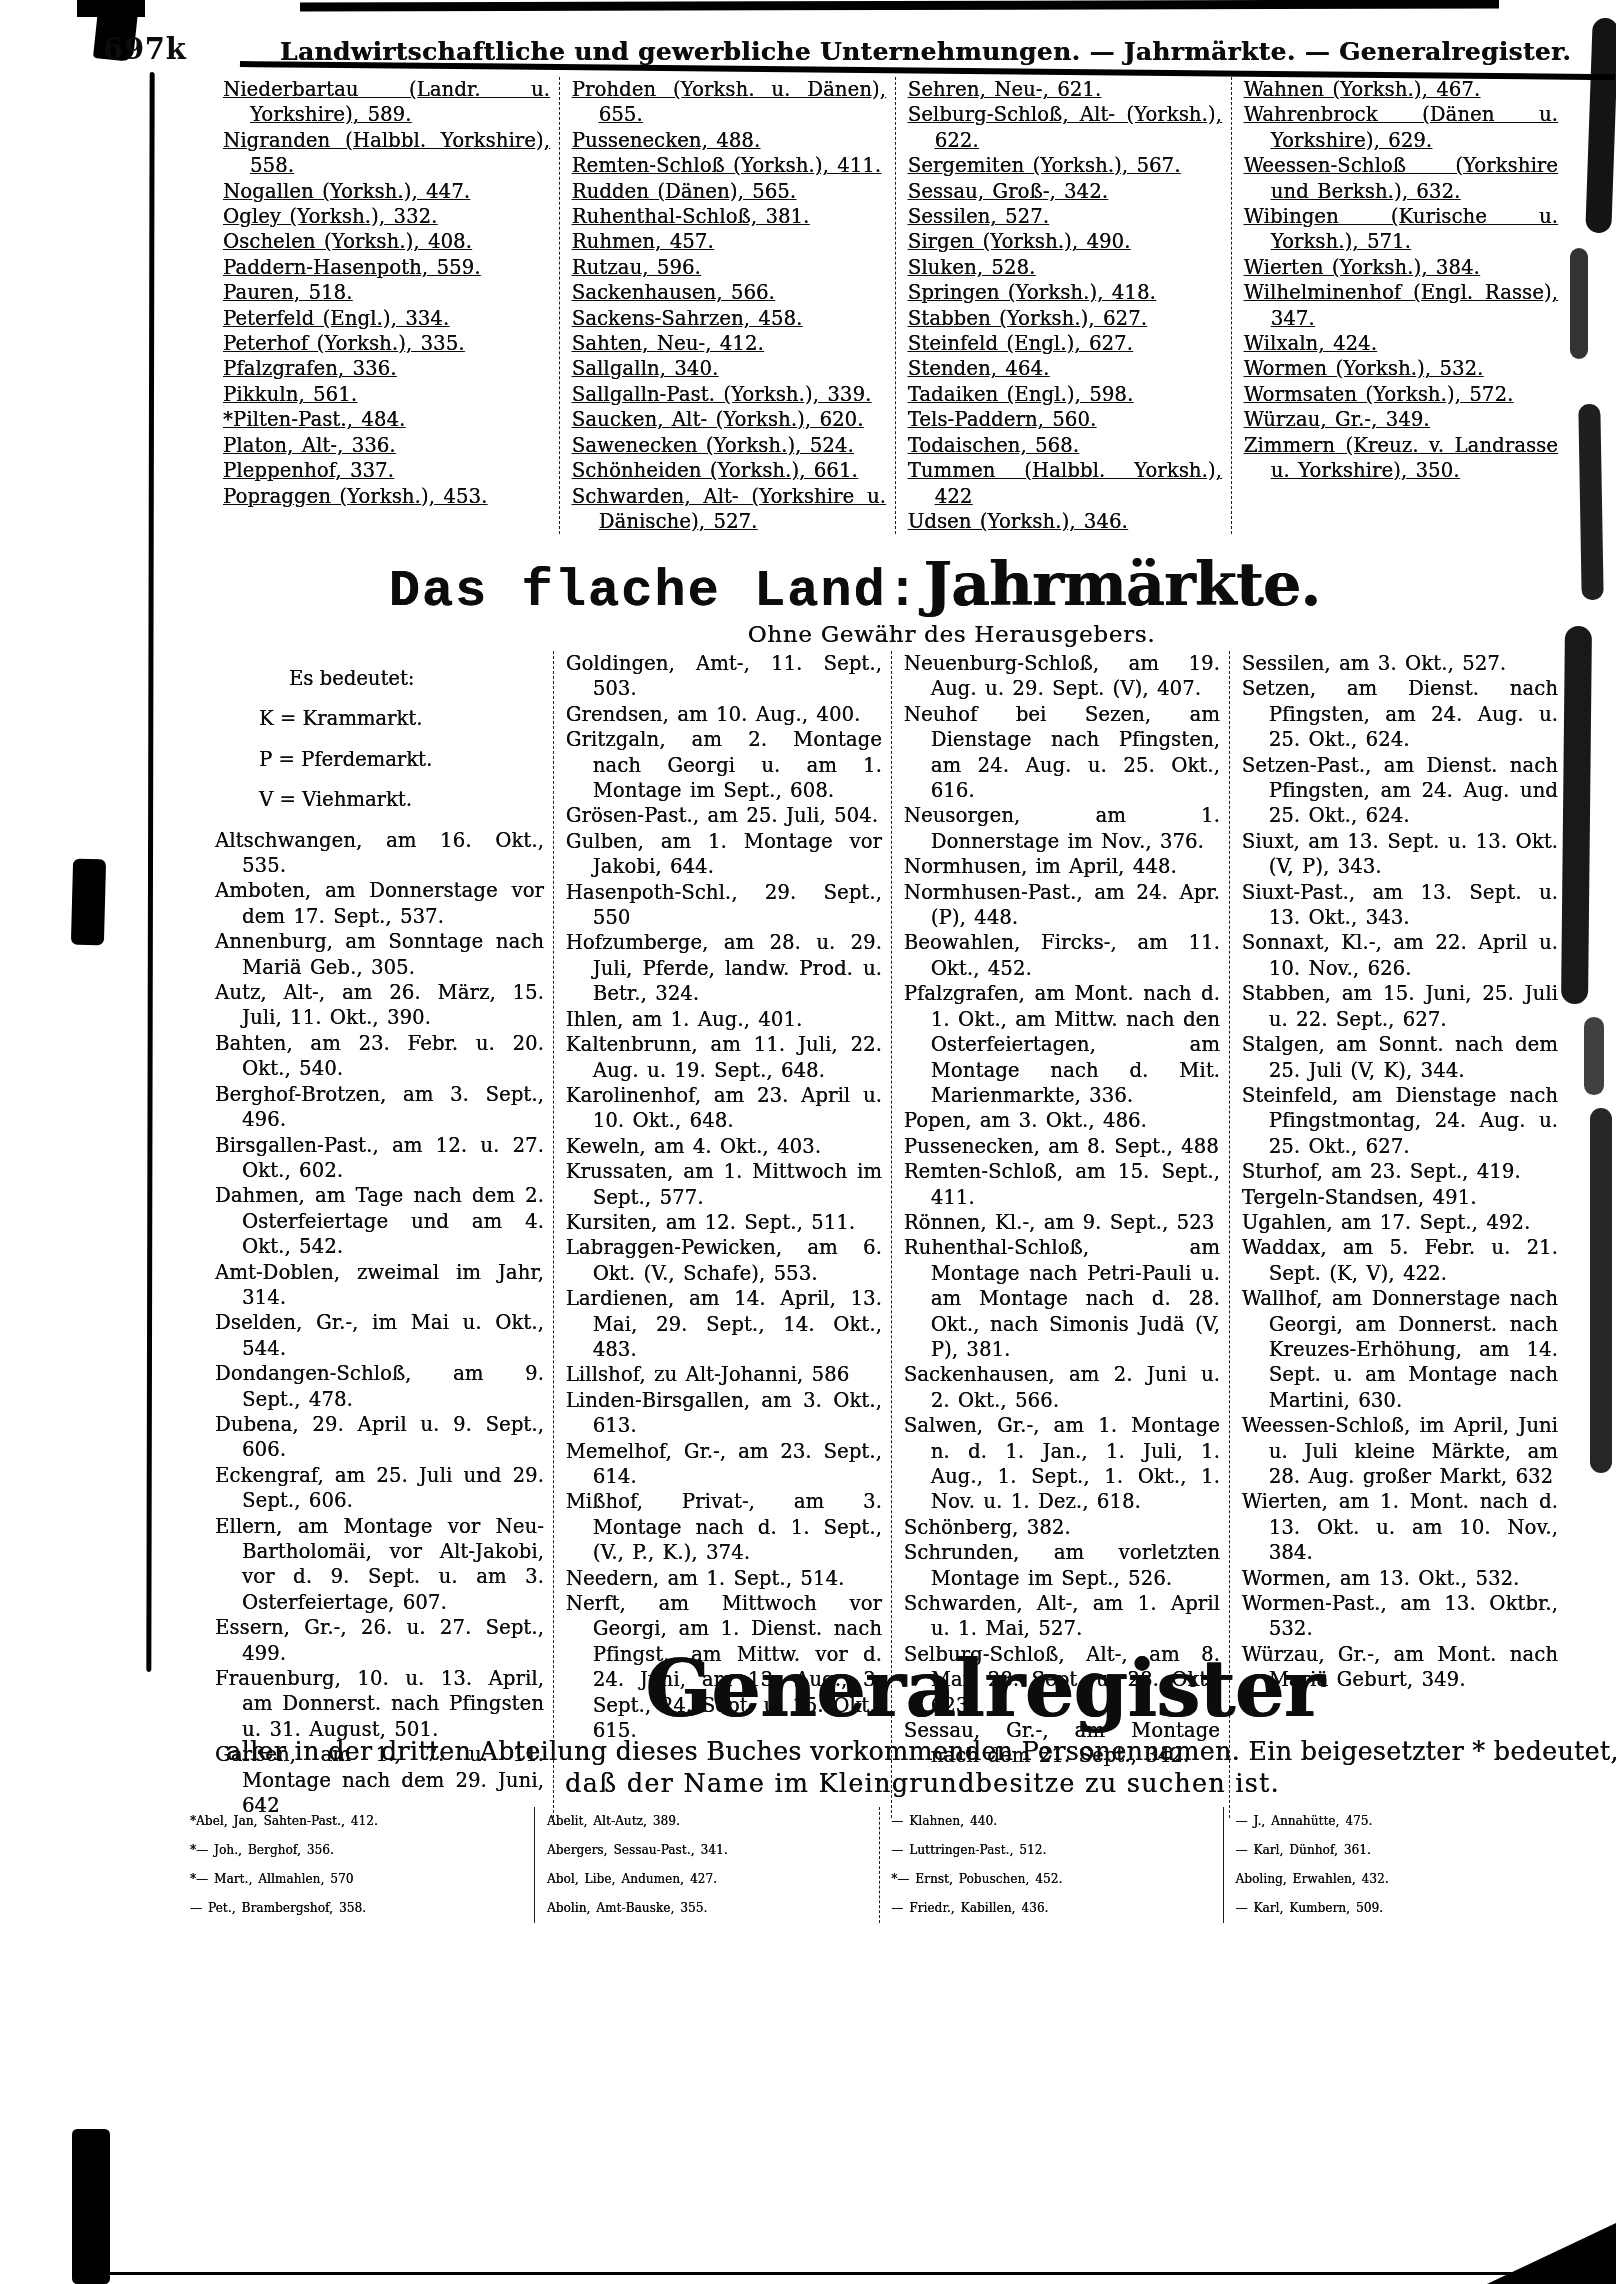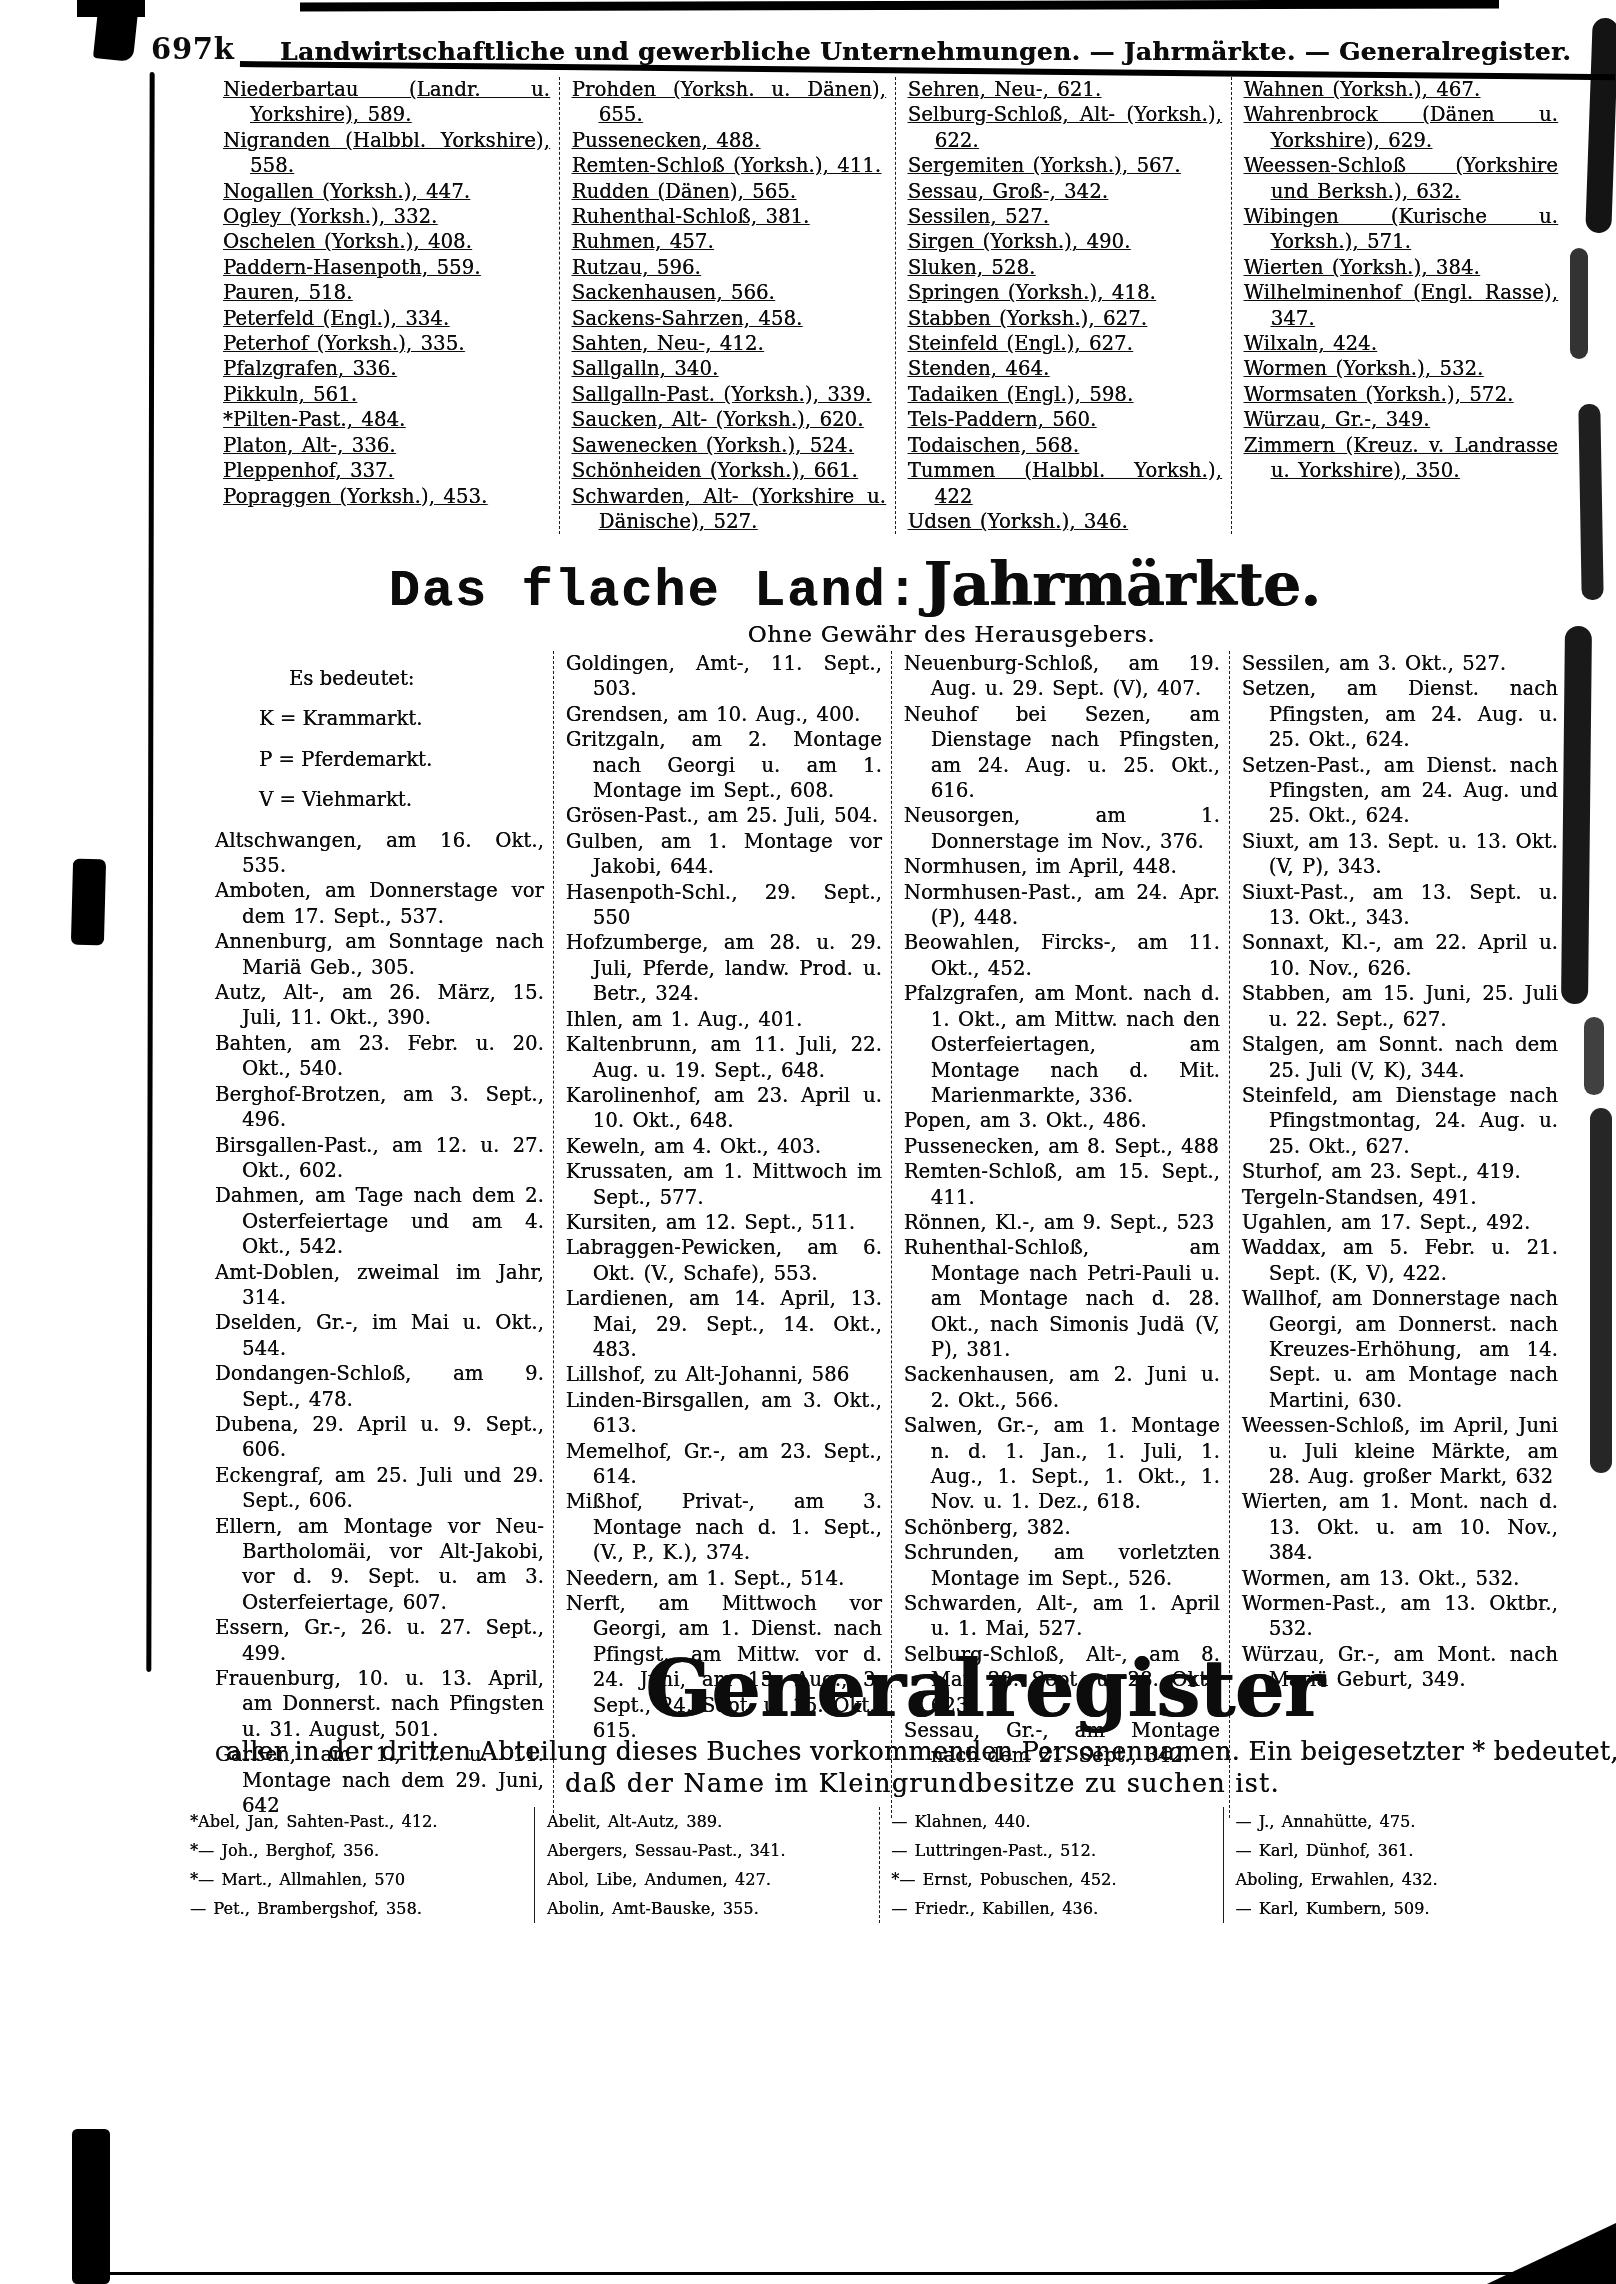--- a/index.html
+++ b/index.html
@@ -20,41 +20,41 @@
   .a-bottomline{left:82px;top:2272px;width:1534px;height:2.6px;}
   .a-wedge{left:1487px;top:2223px;width:129px;height:61px;clip-path:polygon(100% 0,100% 100%,0 100%);}
   .a-r1{left:1589px;top:18px;width:26px;height:215px;border-radius:13px;opacity:.92;transform:rotate(2deg);}
   .a-r2{left:1570px;top:248px;width:18px;height:111px;border-radius:9px;opacity:.8;}
   .a-r3{left:1580px;top:404px;width:22px;height:196px;border-radius:10.4px;opacity:.88;transform:rotate(-1deg);}
   .a-r4{left:1563px;top:626px;width:27px;height:378px;border-radius:14.3px;opacity:.9;transform:rotate(0.6deg);}
   .a-r5{left:1584px;top:1017px;width:19.6px;height:78px;border-radius:9.8px;opacity:.75;}
   .a-r6{left:1590px;top:1108px;width:22px;height:365px;border-radius:11px;opacity:.85;}
   
   .hdr{position:absolute;top:29px;left:0;width:1617px;}
-  .page-number{position:absolute;left:103px;top:2.6px;font-size:29px;font-weight:bold;letter-spacing:0.7px;margin-left:48px;}
+  .page-number{position:absolute;left:103px;top:2.6px;font-size:29px;font-weight:bold;letter-spacing:0.7px;}
   .header-title{margin:8px 59px 0 280px;text-align:center;font-size:25px;font-weight:bold;letter-spacing:0.3px;
     text-shadow:0.3px 0 0 currentColor;white-space:nowrap;}
   
   .entry{margin:0;font-size:19.6px;line-height:25.4px;text-align:justify;
     padding-left:27px;text-indent:-27px;letter-spacing:0.1px;word-spacing:2px;
     text-shadow:0.2px 0 0 currentColor;}
   .legend-line{margin:15px;font-size:19.6px;line-height:25.4px;padding-left:29px;
     text-shadow:0.2px 0 0 currentColor;}
   .legend-line:first-child{padding-left:59px;}
   
   .grid4{position:absolute;display:grid;grid-template-columns:repeat(4,1fr);}
   .reg-grid{top:77px;left:223px;width:1344px;text-decoration:underline;}
   .jm-grid{top:651px;left:215px;width:1352px;}
   .gr-grid{top:1807px;left:190px;width:1377px;}
   .col{padding:0 9px 0 11.7px;border-left:1.3px dashed #1d1d1d;min-height:26px;}
   .col:first-child{border-left:none;padding-left:0;}
   .gr-grid .col{border-left-style:solid;border-left-width:1.3px;}
   .gr-grid .col:nth-child(3){border-left-style:dashed;}
   .gr-grid .col:first-child{border-left:none;}
-  .gr-grid .entry{line-height:29px;text-align:left;font-size:16px;}
+  .gr-grid .entry{line-height:29px;text-align:left;font-size:12px;}
   
   .jm-head{position:absolute;top:549px;left:0;width:1617px;text-align:center;padding-left:46px;white-space:nowrap;}
   .jm-title-prefix{font-size:52px;letter-spacing:2px;font-weight:600;
     font-family:Liberation Mono, monospace;text-shadow:0.3px 0 0 currentColor;}
   .jm-title-main{font-size:60px;font-weight:bold;letter-spacing:-0.7px;
     text-shadow:0.7px 0 0 currentColor;}
   .jm-sub{position:absolute;top:621px;left:0;width:1617px;padding-left:143px;text-align:center;
     font-size:23px;letter-spacing:0.7px;text-shadow:0.2px 0 0 currentColor;}
   
   .gr-title{position:absolute;top:1650px;left:0;width:1617px;padding-left:176px;text-align:center;

